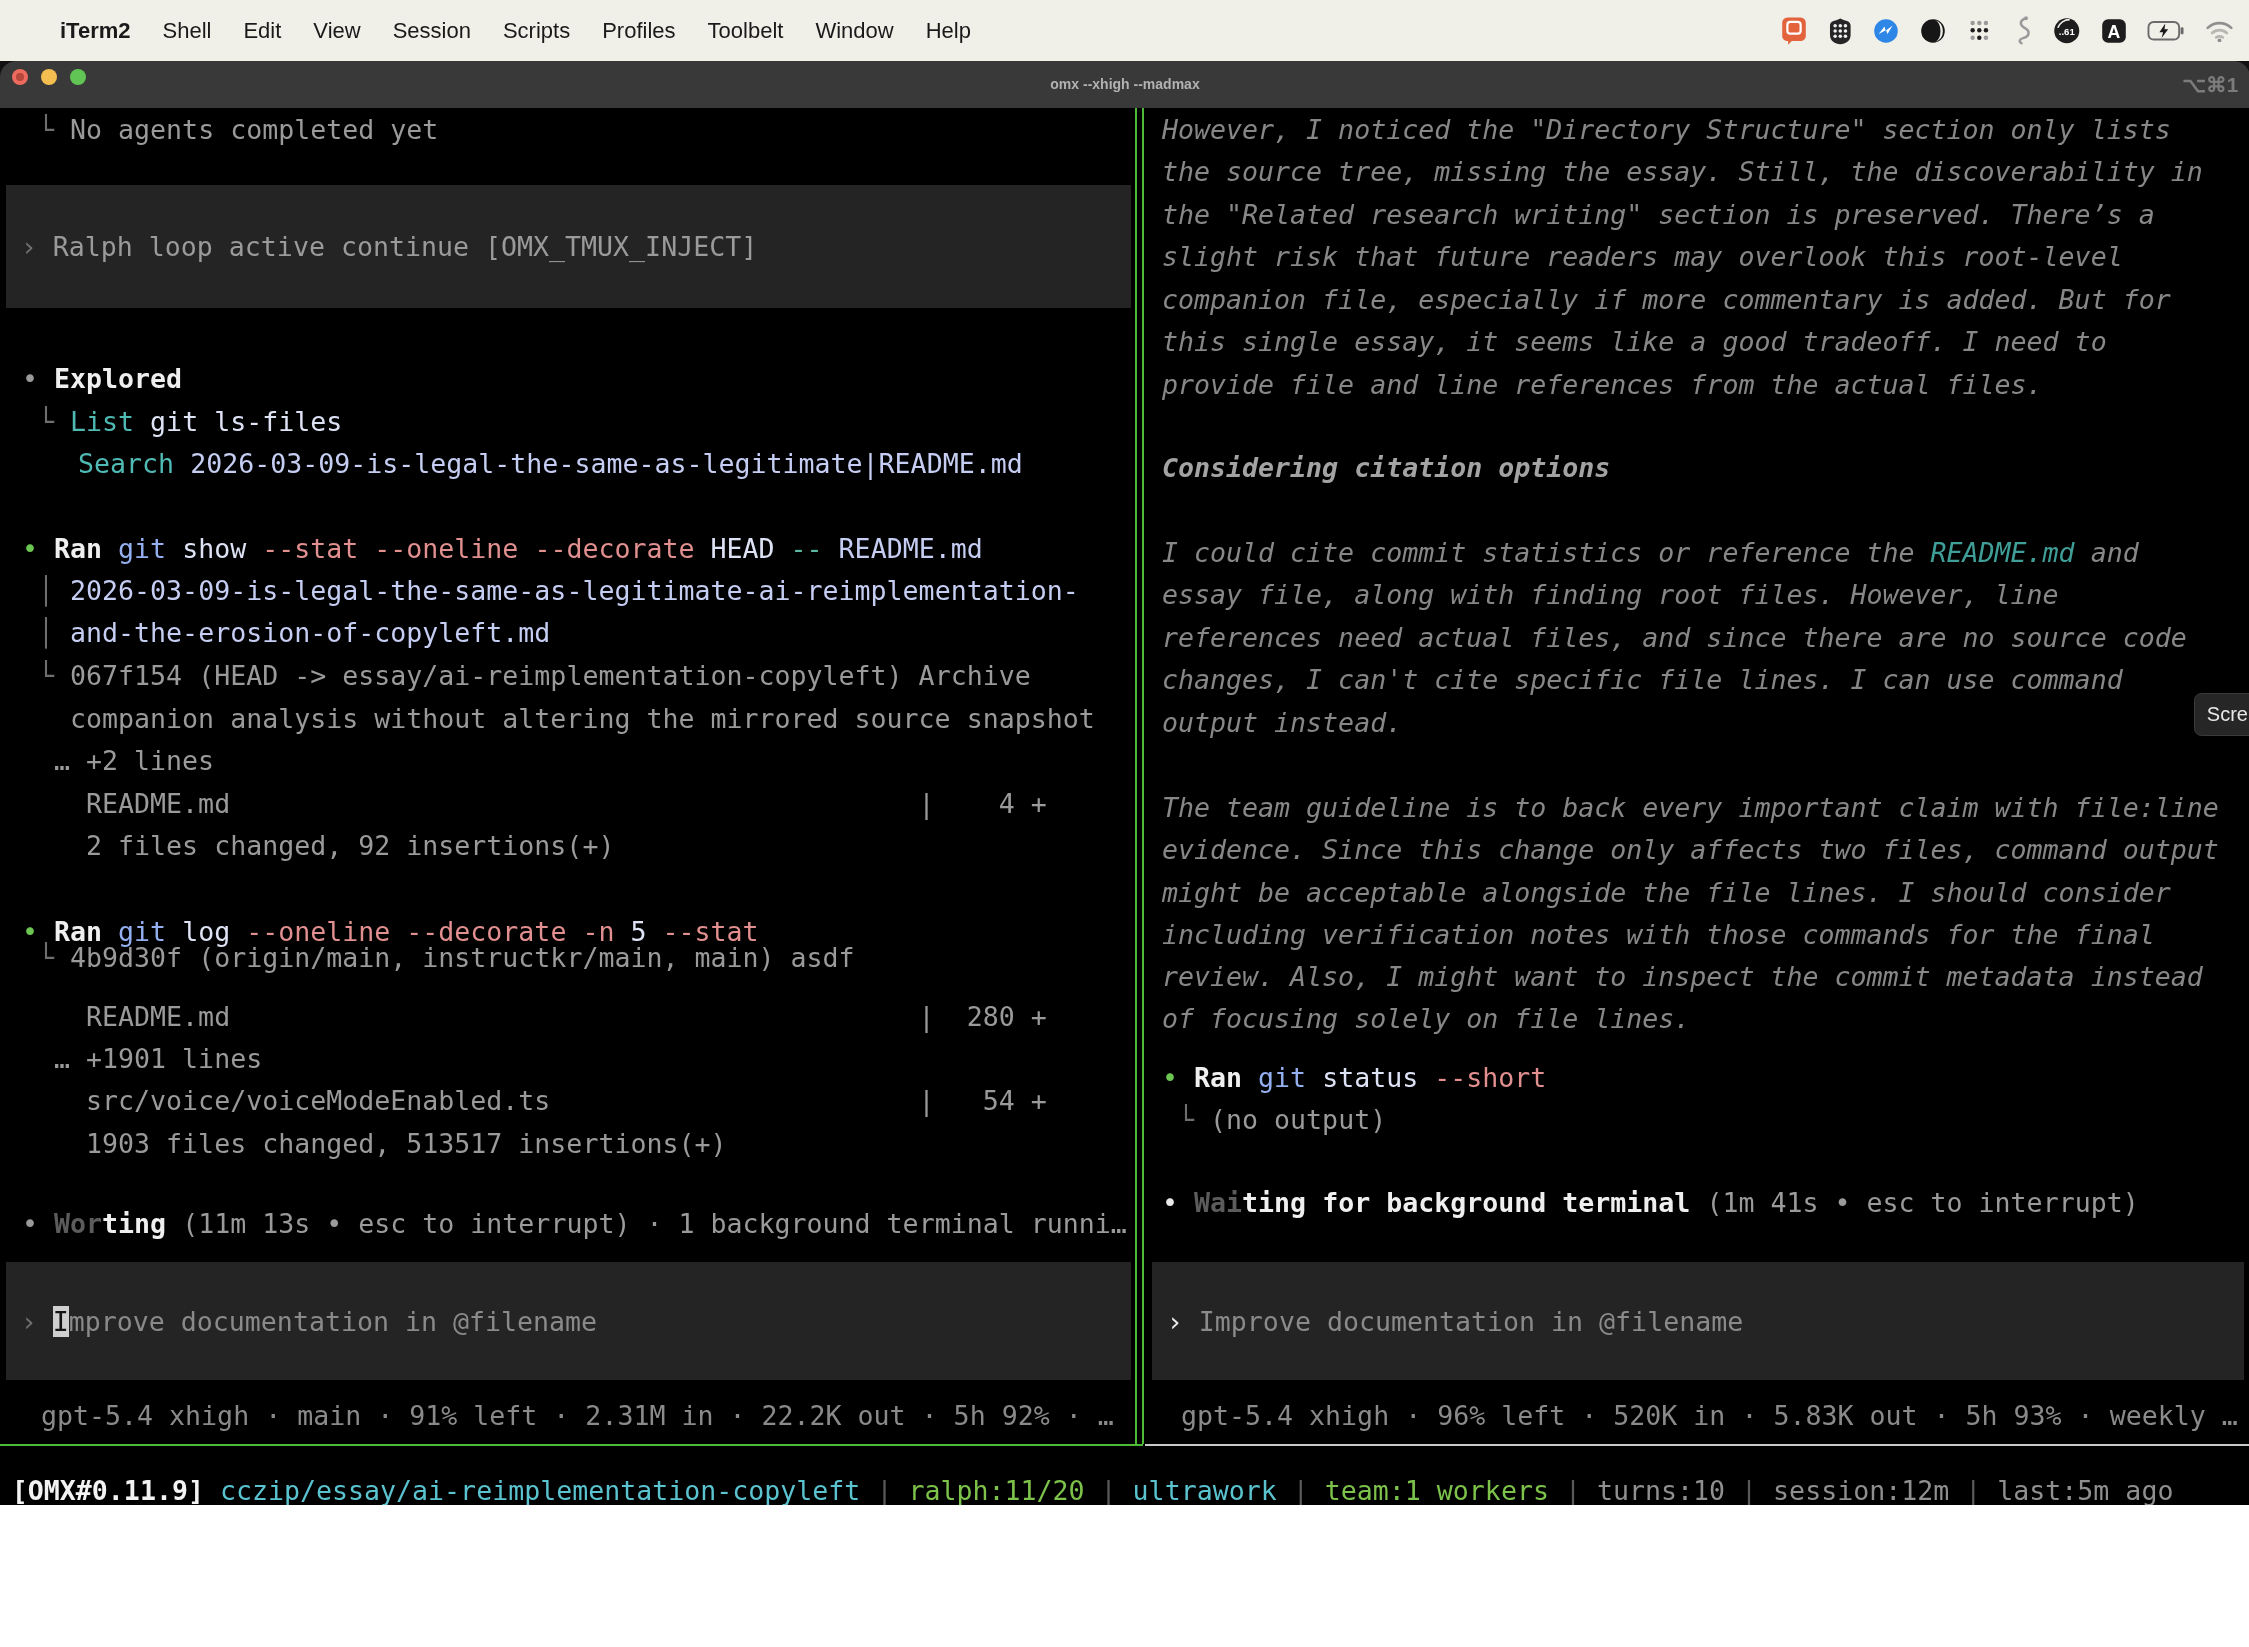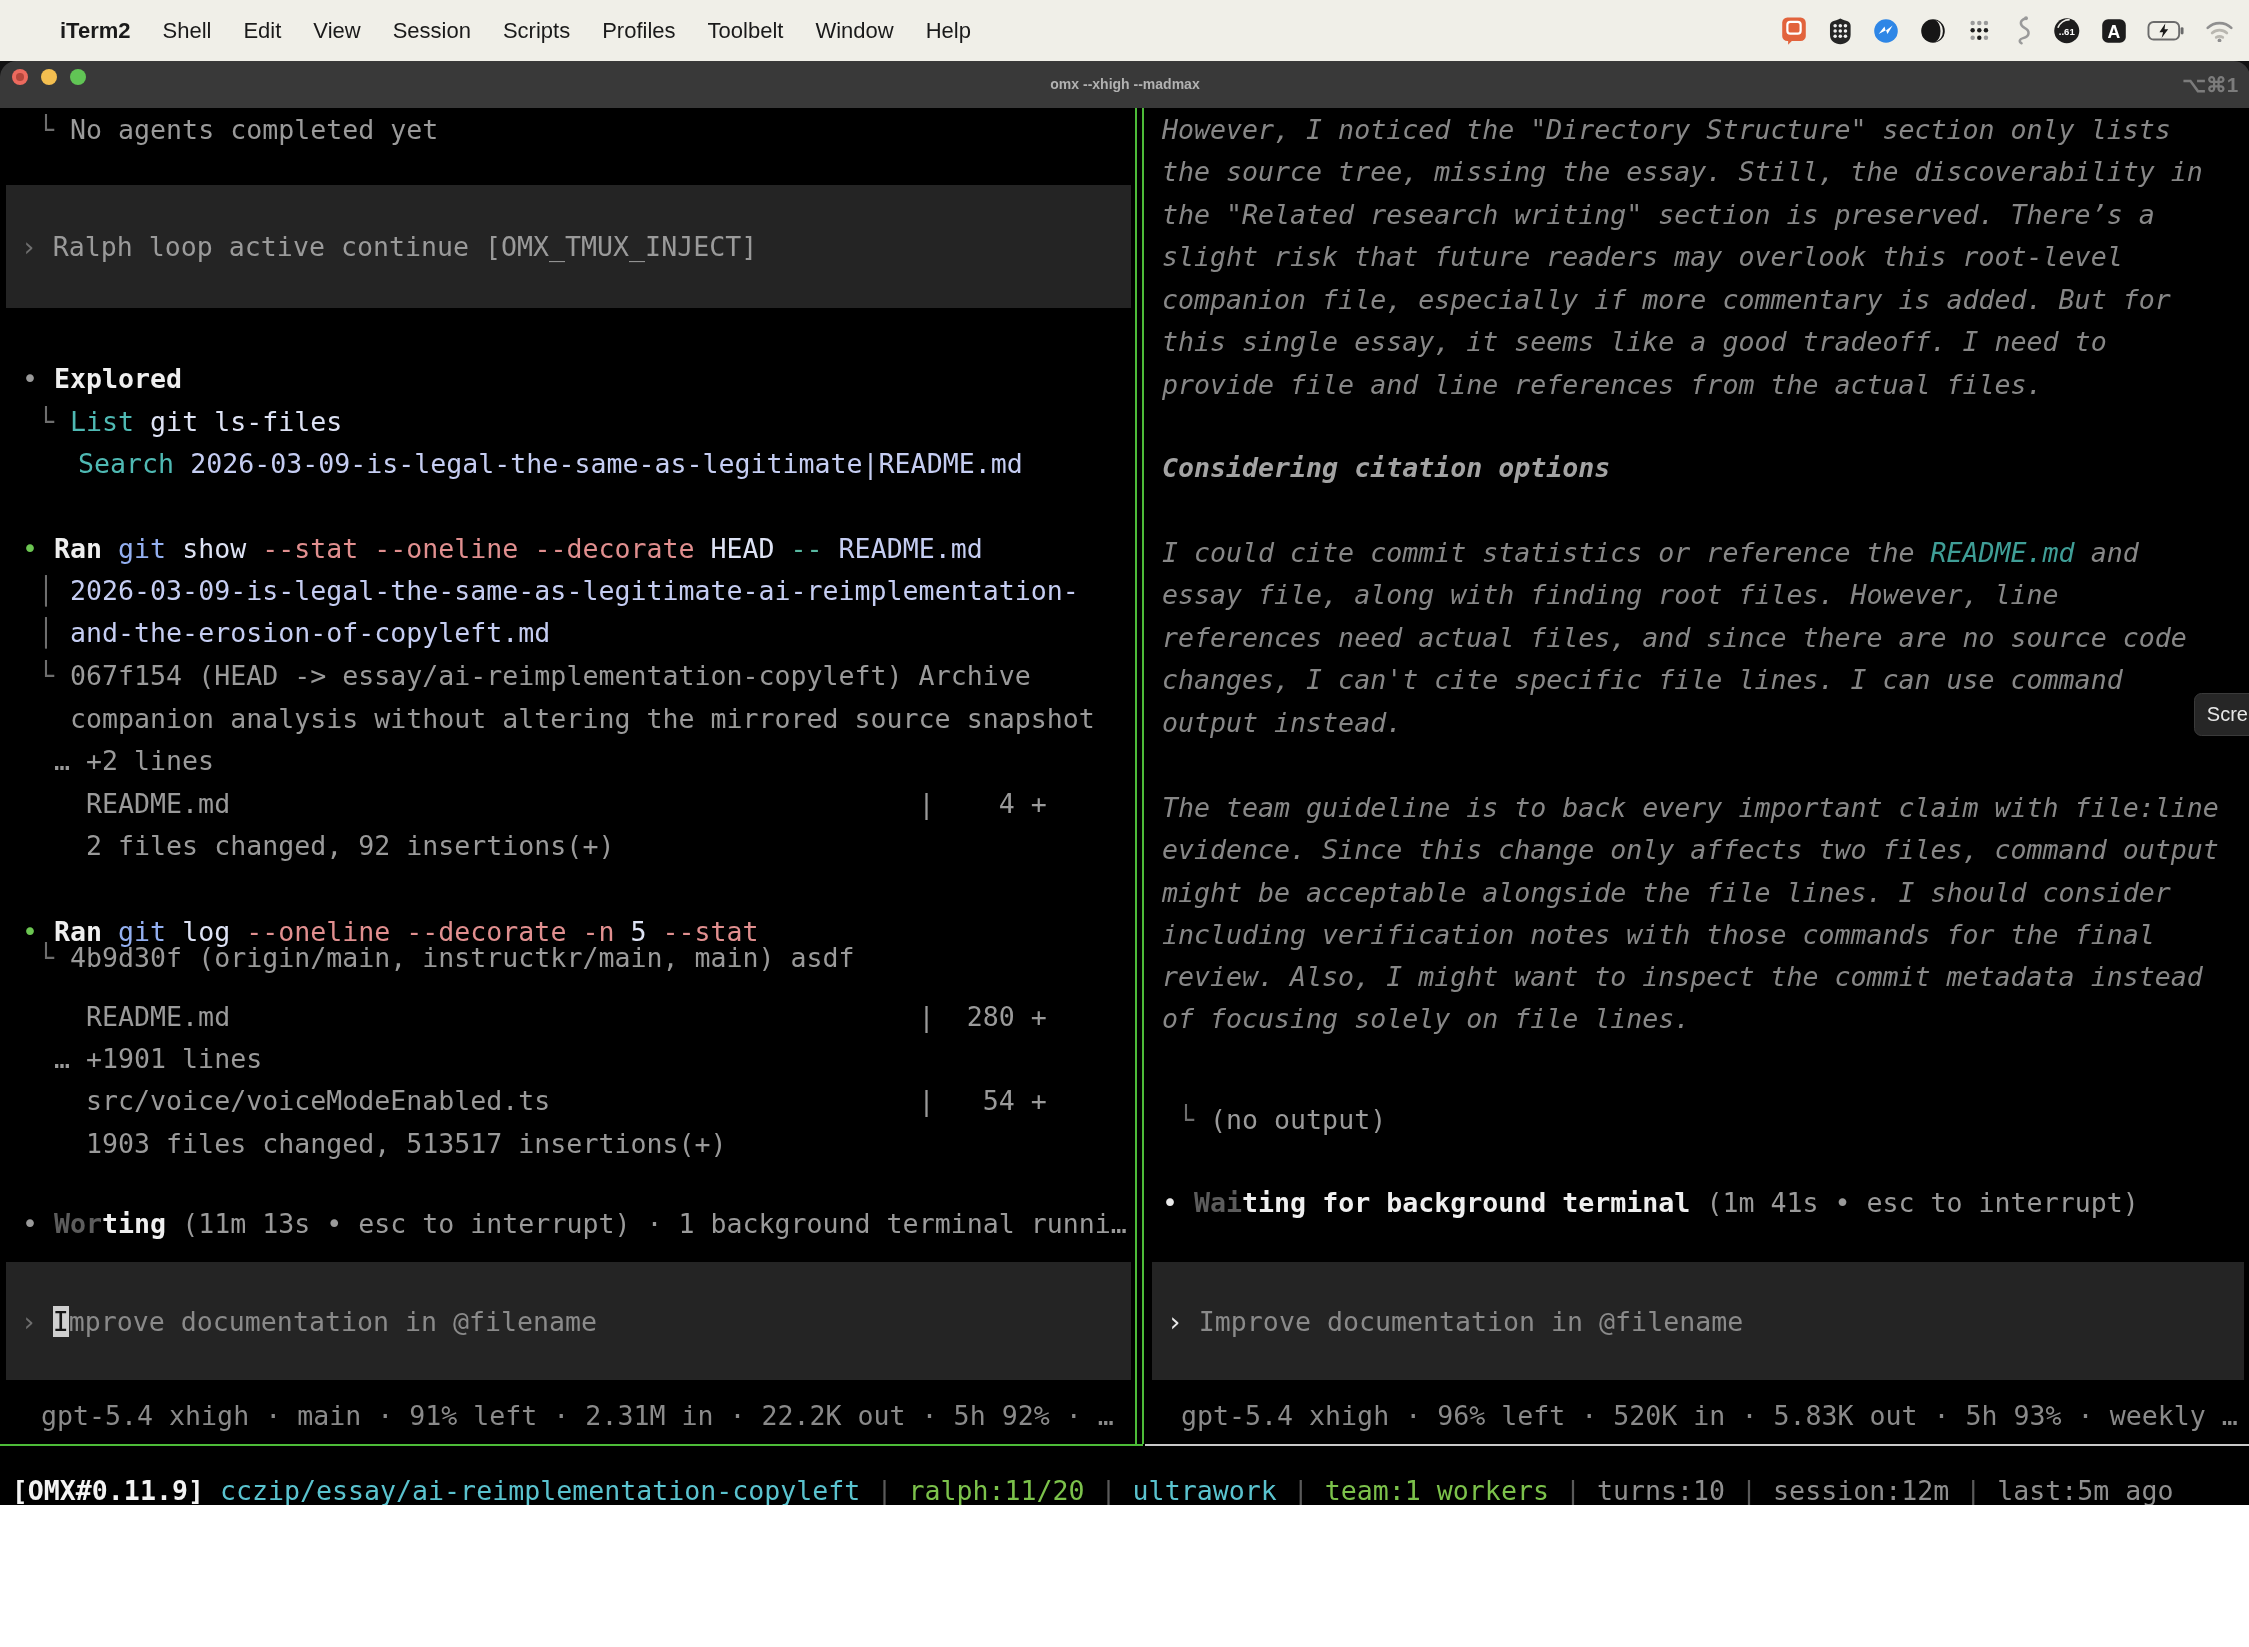--- a/index.html
+++ b/index.html
@@ -201,20 +201,21 @@
         <div class="tl" style="left: 1162px; top: 465px;"><span class="s-ital">essay file, along with finding root files. However, line</span></div>
         <div class="tl" style="left: 1162px; top: 508px;"><span class="s-ital">references need actual files, and since there are no source code</span></div>
         <div class="tl" style="left: 1162px; top: 550px;"><span class="s-ital">changes, I can't cite specific file lines. I can use command</span></div>
         <div class="tl" style="left: 1162px; top: 593px;"><span class="s-ital">output instead.</span></div>
         <div class="tl" style="left: 1162px; top: 720px;"><span class="s-ital">evidence. Since this change only affects two files, command output</span></div>
         <div class="tl" style="left: 1162px; top: 678px;"><span class="s-ital">The team guideline is to back every important claim with file:line</span></div>
         <div class="tl" style="left: 1162px; top: 763px;"><span class="s-ital">might be acceptable alongside the file lines. I should consider</span></div>
         <div class="tl" style="left: 1162px; top: 805px; text-align: right;"><span class="s-ital">including verification notes with those commands for the final</span></div>
         <div class="tl" style="left: 1162px; top: 847px;"><span class="s-ital">review. Also, I might want to inspect the commit metadata instead</span></div>
         <div class="tl" style="left: 1162px; top: 889px;"><span class="s-ital">of focusing solely on file lines.</span></div>
+        <div class="tl" style="left: 1162px; top: 948px;"><span class="s-green">• </span><span class="s-boldwhite">Ran </span><span class="s-blue">git </span><span class="s-lavwhite">status </span><span class="s-salmon">--short</span></div>
         <div class="tl" style="left: 1162px; top: 990px;"><span class="s-dim"> └ </span><span class="s-gray">(no output)</span></div>
         <div class="tl" style="left: 1162px; top: 1073px;"><span class="s-white">• </span><span class="s-dimmer">Wai</span><span class="s-boldwhite">ting for background terminal </span><span class="s-gray">(1m 41s • esc to interrupt)</span></div>
         <div class="tl" style="left: 1181px; top: 1286px;"><span class="s-gray2">gpt-5.4 xhigh · 96% left · 520K in · 5.83K out · 5h 93% · weekly …</span></div>
         <div class="tl" style="left: 11.8px; top: 1361px;"><span class="s-statuswhite">[OMX#0.11.9]</span><span class="s-pipe"> </span><span class="s-statuscyan">cczip/essay/ai-reimplementation-copyleft</span><span class="s-pipe"> | </span><span class="s-statusgreen">ralph:11/20</span><span class="s-pipe"> | </span><span class="s-statuscyan">ultrawork</span><span class="s-pipe"> | </span><span class="s-statusgreen">team:1 workers</span><span class="s-pipe"> | </span><span class="s-statusgray">turns:10</span><span class="s-pipe"> | </span><span class="s-statusgray">session:12m</span><span class="s-pipe"> | </span><span class="s-statusgray">last:5m ago</span></div>
         <div class="inbox" style="left: 5.9px; top: 77px; width: 1125px; height: 123px; background: rgb(36, 36, 36);">
           <div class="tl" style="left: 14.8px; top: 40px;"><span class="s-dim">› </span><span class="s-gray">Ralph loop active continue [OMX_TMUX_INJECT]</span></div>
         </div>
         <div class="inbox" style="left: 5.9px; top: 1154px; width: 1125px; height: 118px; background: rgb(36, 36, 36);">
           <div class="tl" style="left: 14.8px; top: 38px;"><span class="s-dim">› </span><span class="s-cursor">I</span><span class="s-placeholder">mprove documentation in @filename</span></div>
         </div>

